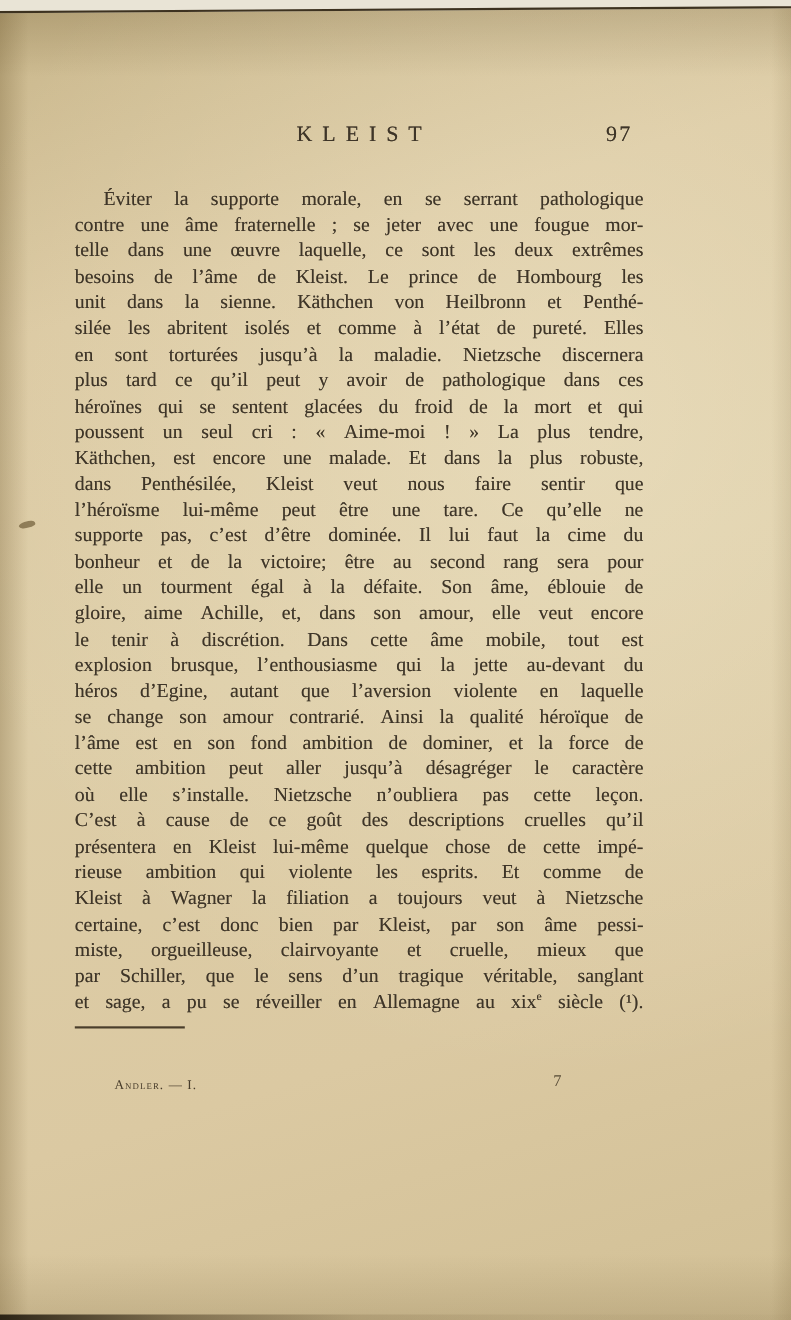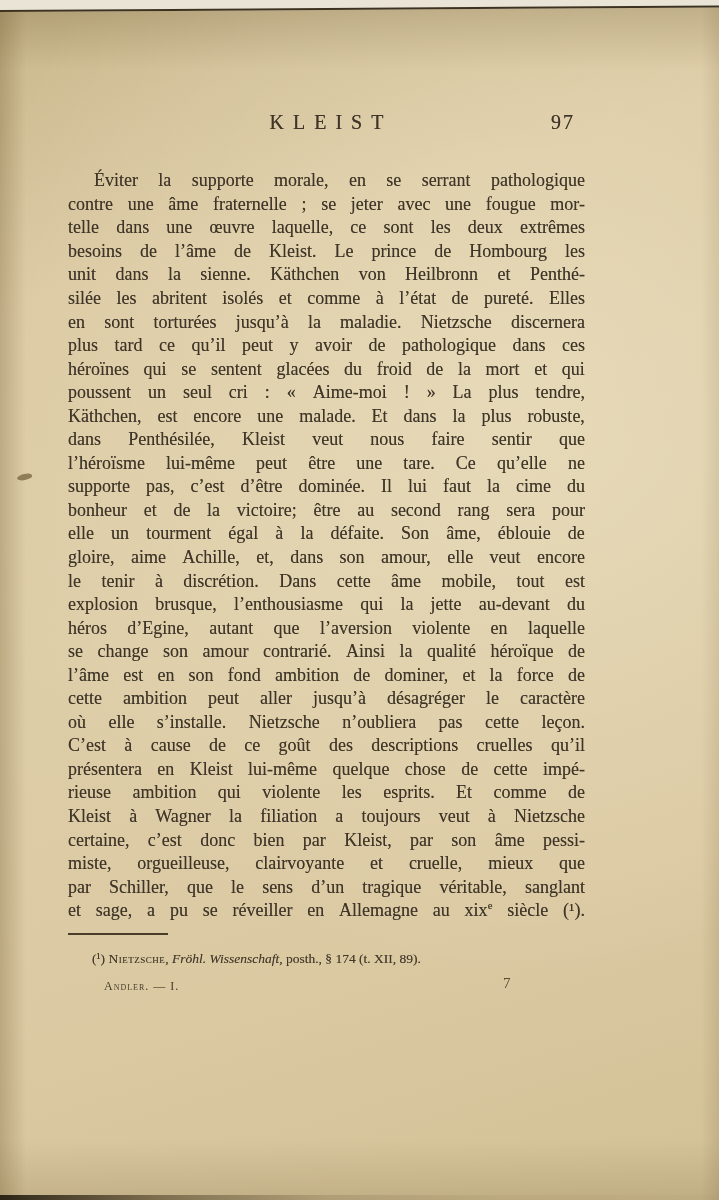--- a/index.html
+++ b/index.html
@@ -474,21 +474,20 @@
         <span>Allemagne</span>
         <span>au</span>
         <span>xix<sup class="ord">e</sup></span>
         <span>siècle</span>
         <span>(¹).</span>
       </div>
     </div>
 
   <div class="footnote-rule"></div>
 
-  <div class="footnote"><span>(¹) </span><span class="smallcaps">Nietzsche</span><span>, </span><span class="italic">Fröhl. Wissenschaft</span><span>, posth., § 174 (t. XII, 89).</span></div>
 
   <span class="sig-left">Andler. — I.</span>
   <span class="sig-right">7</span>
 
   <div class="smudge"></div>
 
 
   <div class="bottom-strip"></div>
 </div>
 

